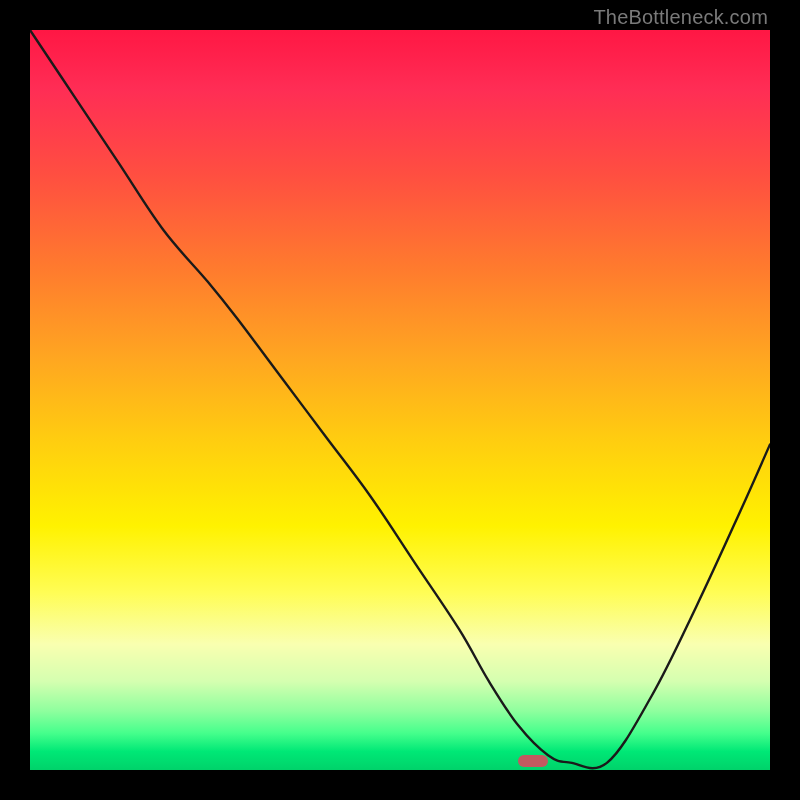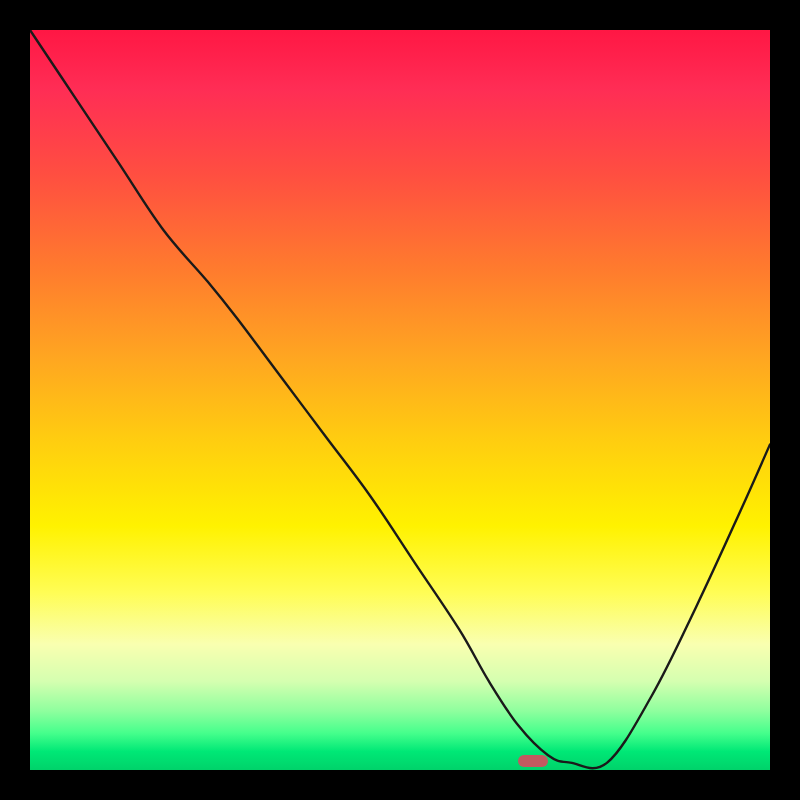--- a/index.html
+++ b/index.html
@@ -72,13 +72,14 @@
 <body>
 
 <div class="frame">
   <div class="plot">
     <div class="gradient"></div>
     <svg class="curve" viewBox="0 0 740 740" preserveAspectRatio="none">
       <path id="curve-path" fill="none" stroke-width="2.4" stroke-linecap="round" stroke-linejoin="round" d="M 0 0 C 7.991999999999999 11.988000000000003, 28.416 42.62400000000002, 44.4 66.60000000000002 C 60.384 90.57600000000002, 72.816 109.22400000000005, 88.8 133.20000000000005 C 104.78399999999999 157.17600000000004, 117.216 178.48800000000008, 133.2 199.80000000000007 C 149.184 221.11200000000005, 164.28 235.61599999999999, 177.6 251.59999999999997 C 190.92 267.58399999999995, 193.88000000000002 271.28400000000005, 207.20000000000002 288.6 C 220.52 305.916, 235.616 326.48799999999994, 251.60000000000002 347.79999999999995 C 267.584 369.11199999999997, 280.016 385.688, 296 407 C 311.984 428.312, 324.41600000000005 443.556, 340.40000000000003 466.2 C 356.384 488.844, 368.81600000000003 508.82399999999996, 384.8 532.8 C 400.784 556.776, 415.88 578.088, 429.2 599.4 C 442.52 620.712, 448.144 633.884, 458.8 651.2 C 469.456 668.5160000000001, 477.744 682.28, 488.40000000000003 695.6 C 499.05600000000004 708.9200000000001, 508.67600000000004 718.5400000000001, 518 725.2 C 527.324 731.86, 529.5439999999999 731.268, 540.1999999999999 732.6 C 550.856 733.932, 562.548 744.5880000000001, 577.2 732.6 C 591.8520000000001 720.612, 605.616 693.972, 621.6 666 C 637.5840000000001 638.028, 650.016 610.5, 666 577.2 C 681.984 543.9000000000001, 697.0799999999999 510.30400000000003, 710.4 481 C 723.72 451.69599999999997, 734.672 426.388, 740 414.4" stroke="#1a1a1a"></path>
     </svg>
     <div id="marker" class="marker" style="left: 503.2px; top: 731.12px; background: rgb(193, 90, 96);"></div>
   </div>
+  <div class="watermark">TheBottleneck.com</div>
 </div>
 
 </body></html>

